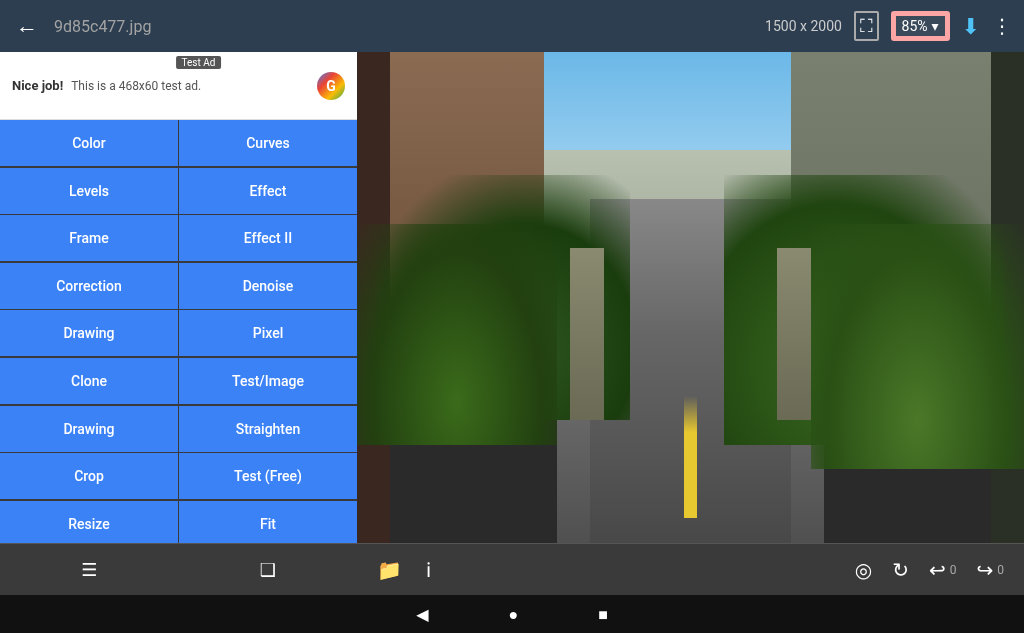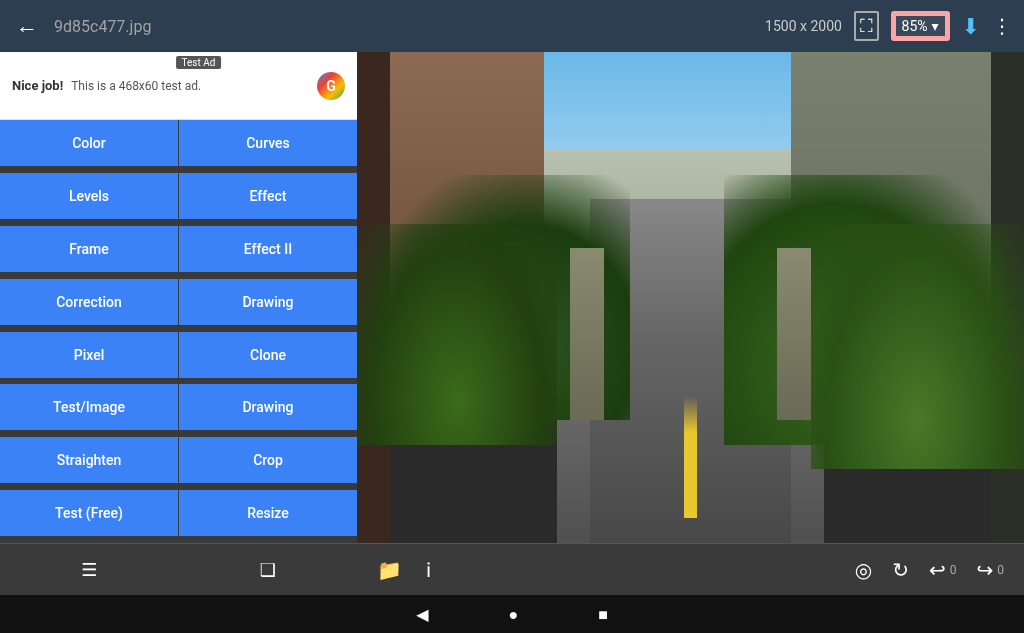--- a/index.html
+++ b/index.html
@@ -265,20 +265,21 @@
     </div>
 
     <div class="menu-grid">
       <div class="menu-item">Color</div>
       <div class="menu-item">Curves</div>
       <div class="menu-item">Levels</div>
       <div class="menu-item">Effect</div>
       <div class="menu-item">Frame</div>
       <div class="menu-item">Effect II</div>
       <div class="menu-item">Correction</div>
+      <div class="menu-item">Denoise</div>
       <div class="menu-item">Drawing</div>
       <div class="menu-item">Pixel</div>
       <div class="menu-item">Clone</div>
       <div class="menu-item">Test/Image</div>
       <div class="menu-item">Drawing</div>
       <div class="menu-item">Straighten</div>
       <div class="menu-item">Crop</div>
       <div class="menu-item">Test (Free)</div>
       <div class="menu-item">Resize</div>
       <div class="menu-item">Fit</div>

